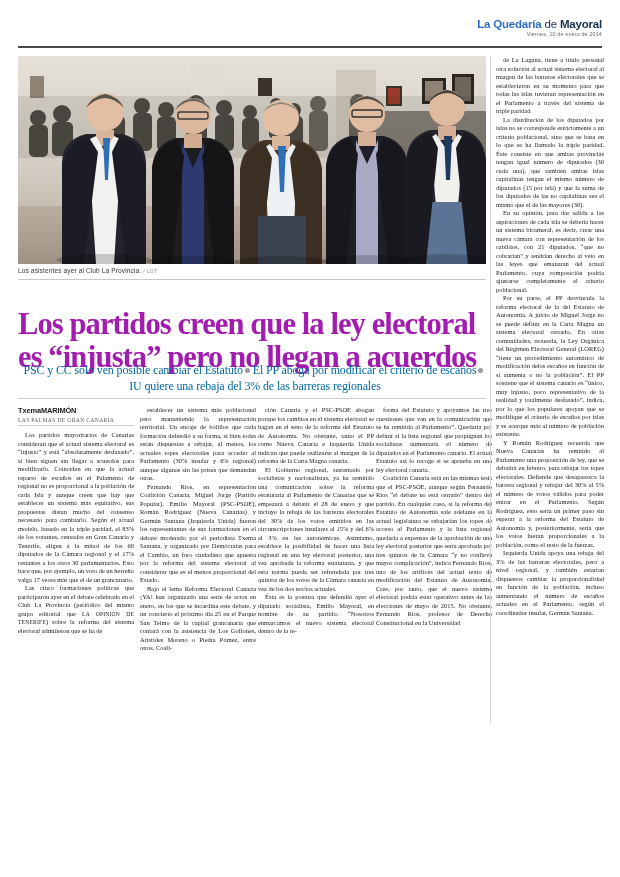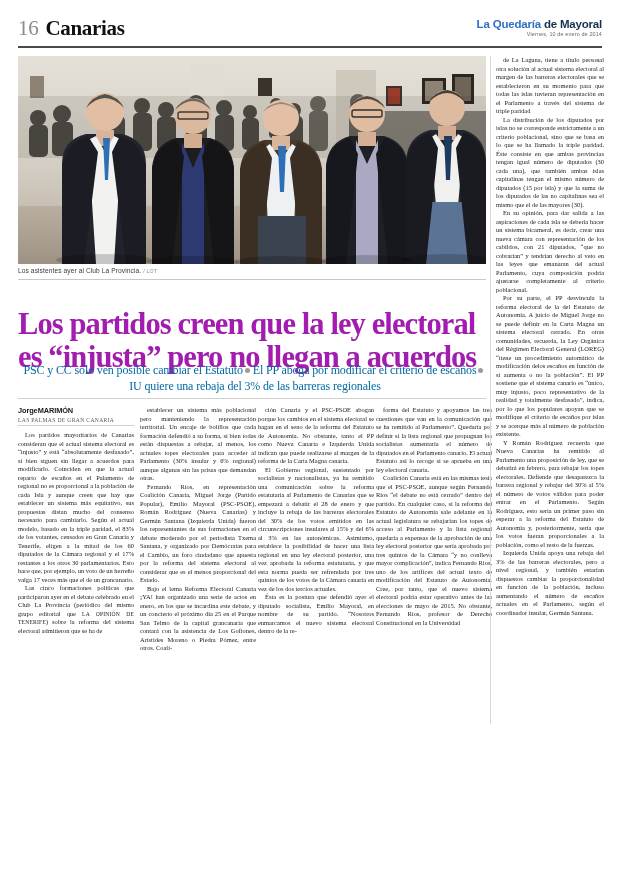--- a/index.html
+++ b/index.html
@@ -63,21 +63,21 @@
   .brand-line {
     font-family: "Liberation Sans", sans-serif;
     font-size: 11.5px;
     font-weight: 700;
     color: #0b3d91;
     letter-spacing: -0.2px;
     white-space: nowrap;
   }
   .brand-line .la { color: #2f6fc4; font-weight: 700; }
   .brand-line .opinion { color: #2f6fc4; font-weight: 700; }
-  .brand-line .de { color: #16314f; font-weight: 700; }
+  .brand-line .de { color: #16314f; font-weight: 400; }
   .brand-line .tenerife { color: #16314f; font-weight: 700; }
   .brand-date {
     font-family: "Liberation Sans", sans-serif;
     font-size: 5.4px;
     color: #6a6a6a;
     letter-spacing: 0.15px;
     margin-top: 2px;
     white-space: nowrap;
   }
   .rule-top {
@@ -235,24 +235,20 @@
     background: #d8d8d8;
   }
   .cd-1 { left: 490px; top: 56px; height: 668px; }
 </style>
 </head>
 <body>
 
 <div class="page">
 
   <div class="masthead">
-    <div class="folio-wrap">
-      <span class="folio-num">16</span>
-      <span class="section-name">Canarias</span>
-    </div>
     <div class="brand-wrap">
       <div class="brand-line">
         <span class="la">La</span>
         <span class="opinion">Quedaría</span>
         <span class="de">de</span>
         <span class="tenerife">Mayoral</span>
       </div>
       <div class="brand-date">Viernes, 10 de enero de 2014</div>
     </div>
   </div>
@@ -398,21 +394,21 @@
     <span>es “injusta” pero no llegan a acuerdos</span>
   </h1>
 
   <div class="subhead">
     <span>PSC y CC solo ven posible cambiar el Estatuto</span><span class="bull"></span><span>El PP aboga por modificar el criterio de escaños</span><span class="bull"></span><span>IU quiere una rebaja del 3% de las barreras regionales</span>
   </div>
   <div class="subhead-rule"></div>
 
   <div class="byline">
     <div class="byline-name">
-      <span class="first">Jorge</span><span>MARIMÓN</span>
+      <span class="first">Txema</span><span>MARIMÓN</span>
     </div>
     <div class="byline-place">LAS PALMAS DE GRAN CANARIA</div>
   </div>
   <div class="byline-rule"></div>
 
   <div class="col col-1">
     <p class="first">Los partidos mayoritarios de Canarias consideran que el actual sistema electoral es “injusto” y está “absolutamente desfasado”, si bien siguen sin llegar a acuerdos para modificarlo. Coinciden en que la actual reparto de escaños en el Palamento de regional no es proporcional a la población de cada Isla y aunque creen que hay que establecer un sistema más equitativo, sus propuestas distan mucho del consenso necesario para cambiarlo. Según el actual modelo, basado en la triple paridad, el 83% de los votantes, censados en Gran Canaria y Tenerife, eligen a la mitad de los 60 diputados de la Cámara regional y el 17% restantes a los otros 30 parlamentarios. Esto hace que, por ejemplo, un voto de un herreño valga 17 veces más que el de un grancanario.</p>
     <p><span>Las cinco formaciones políticas que participaron ayer en el debate celebrado en el Club La Provincia (periódico del mismo grupo editorial que </span><span class="sc">LA OPINIÓN DE TENERIFE</span><span>) sobre la reforma del sistema electoral admitieron que se ha de</span></p>
   </div>
 

